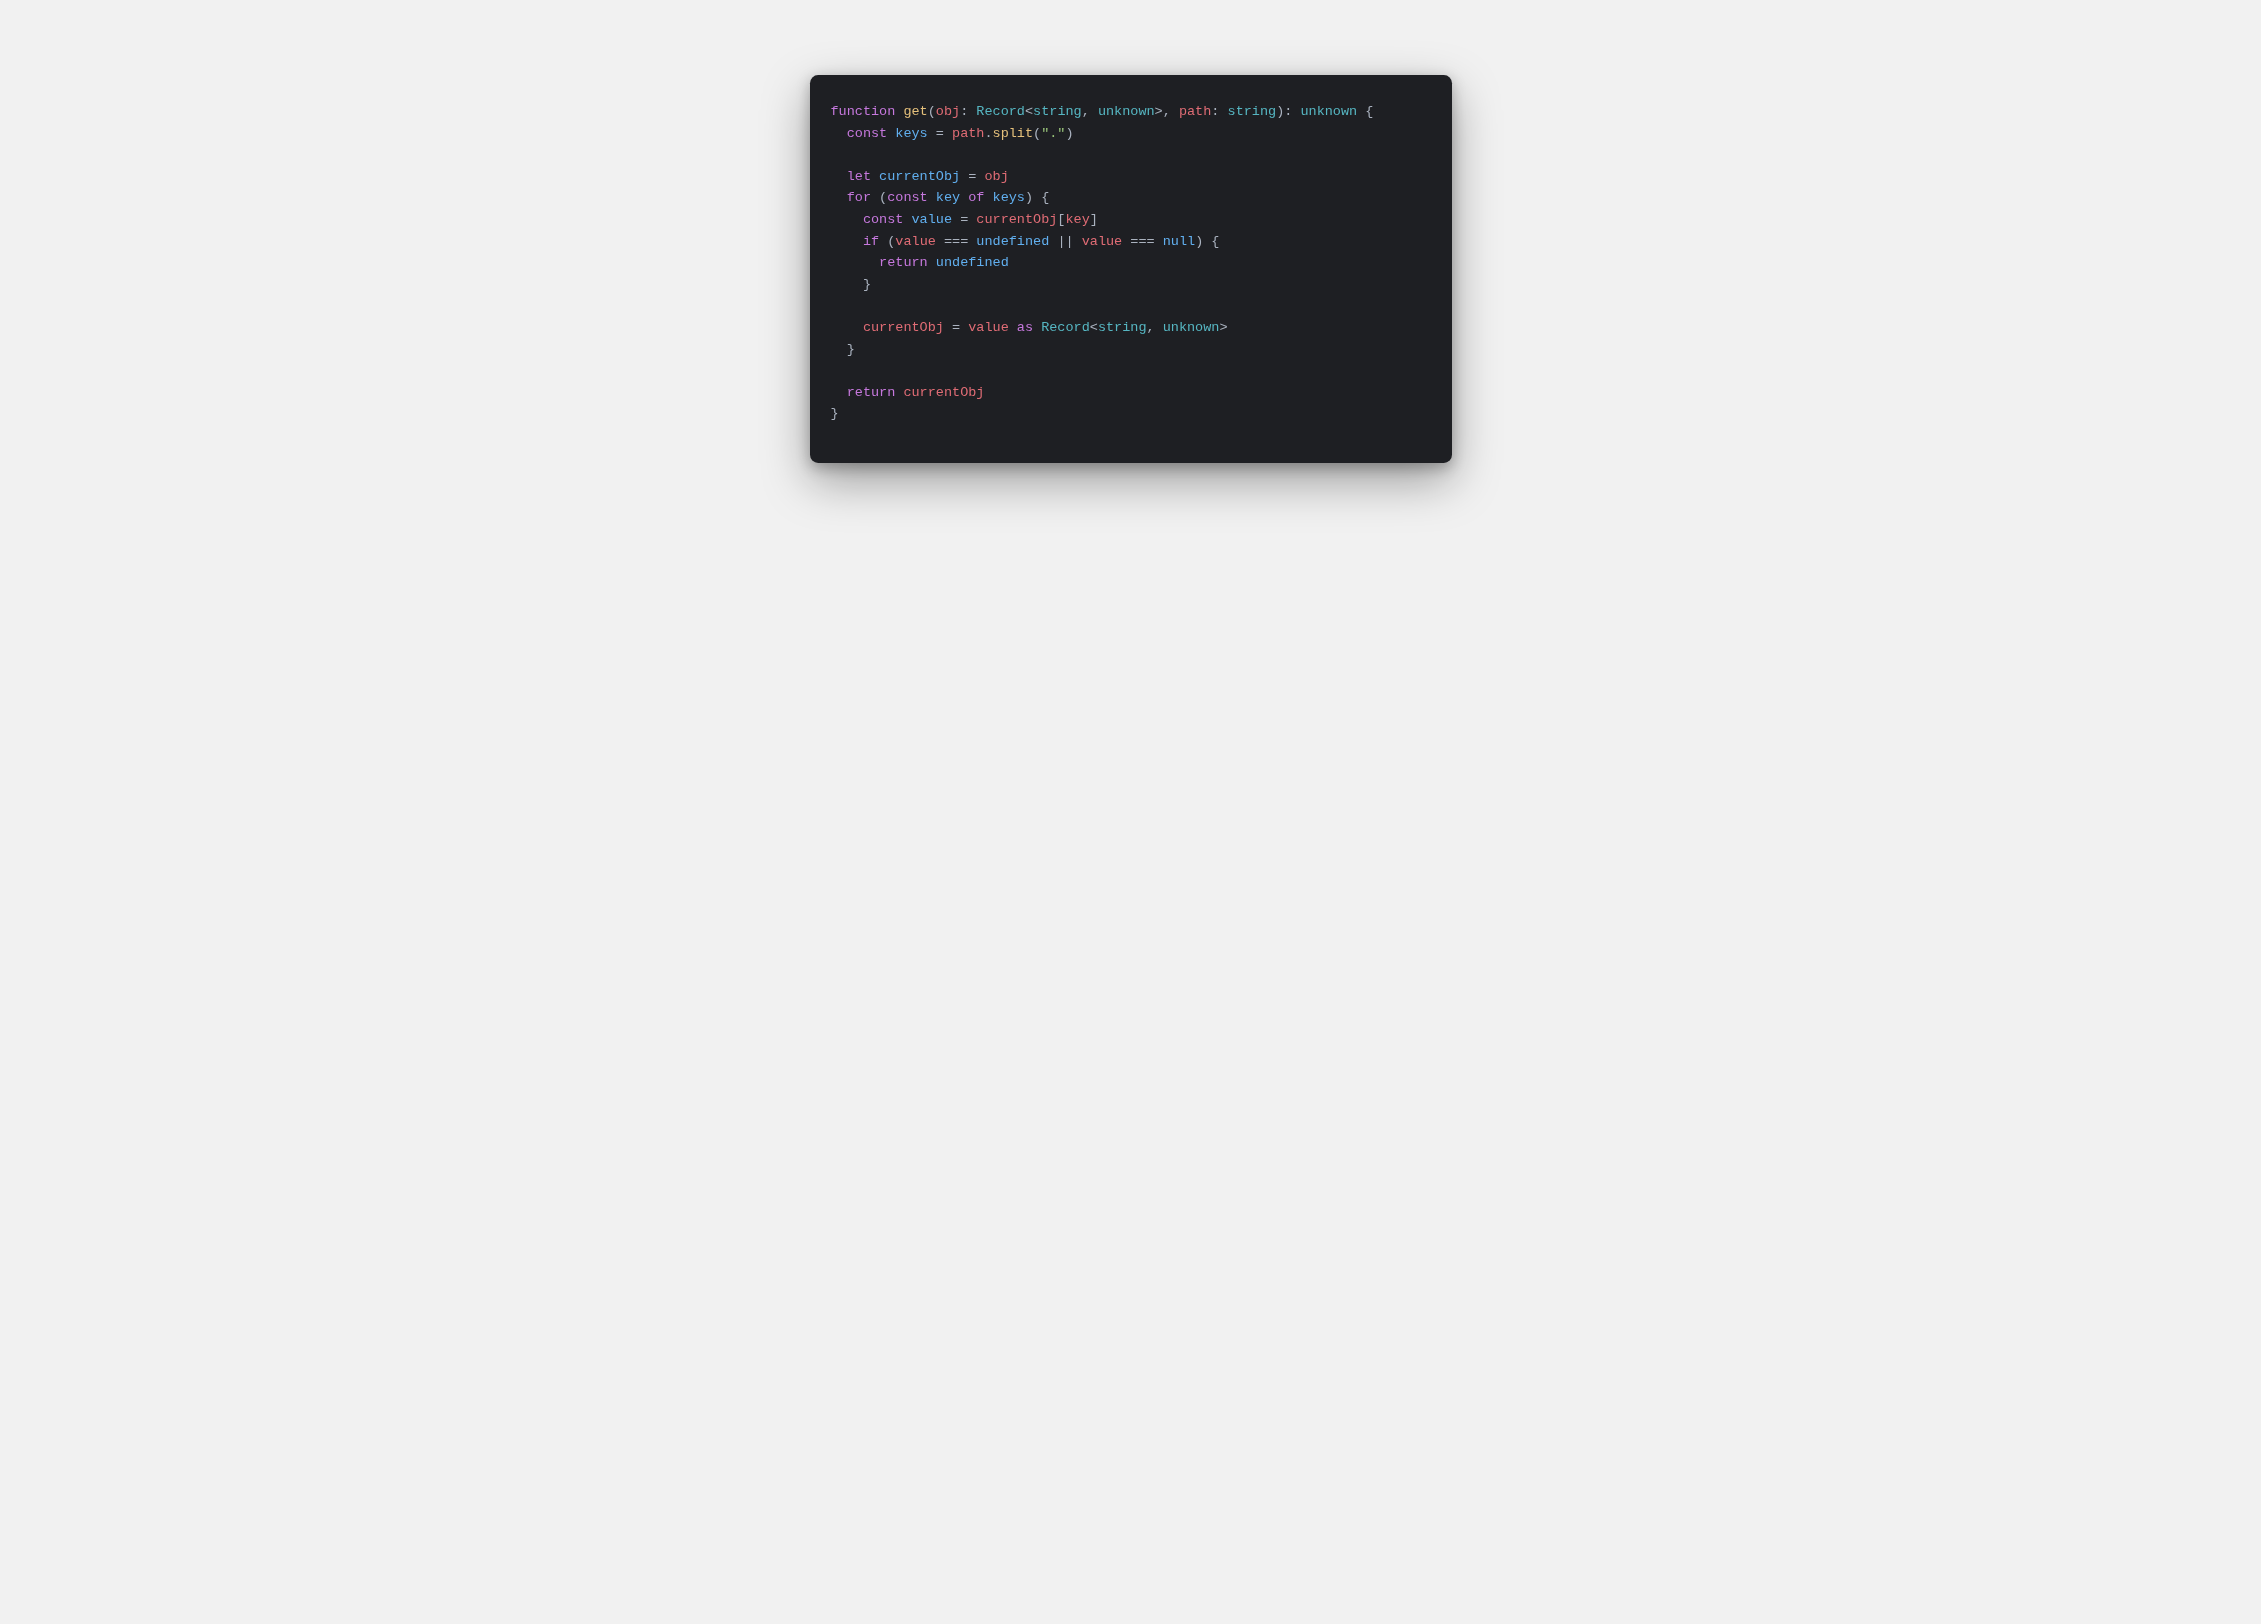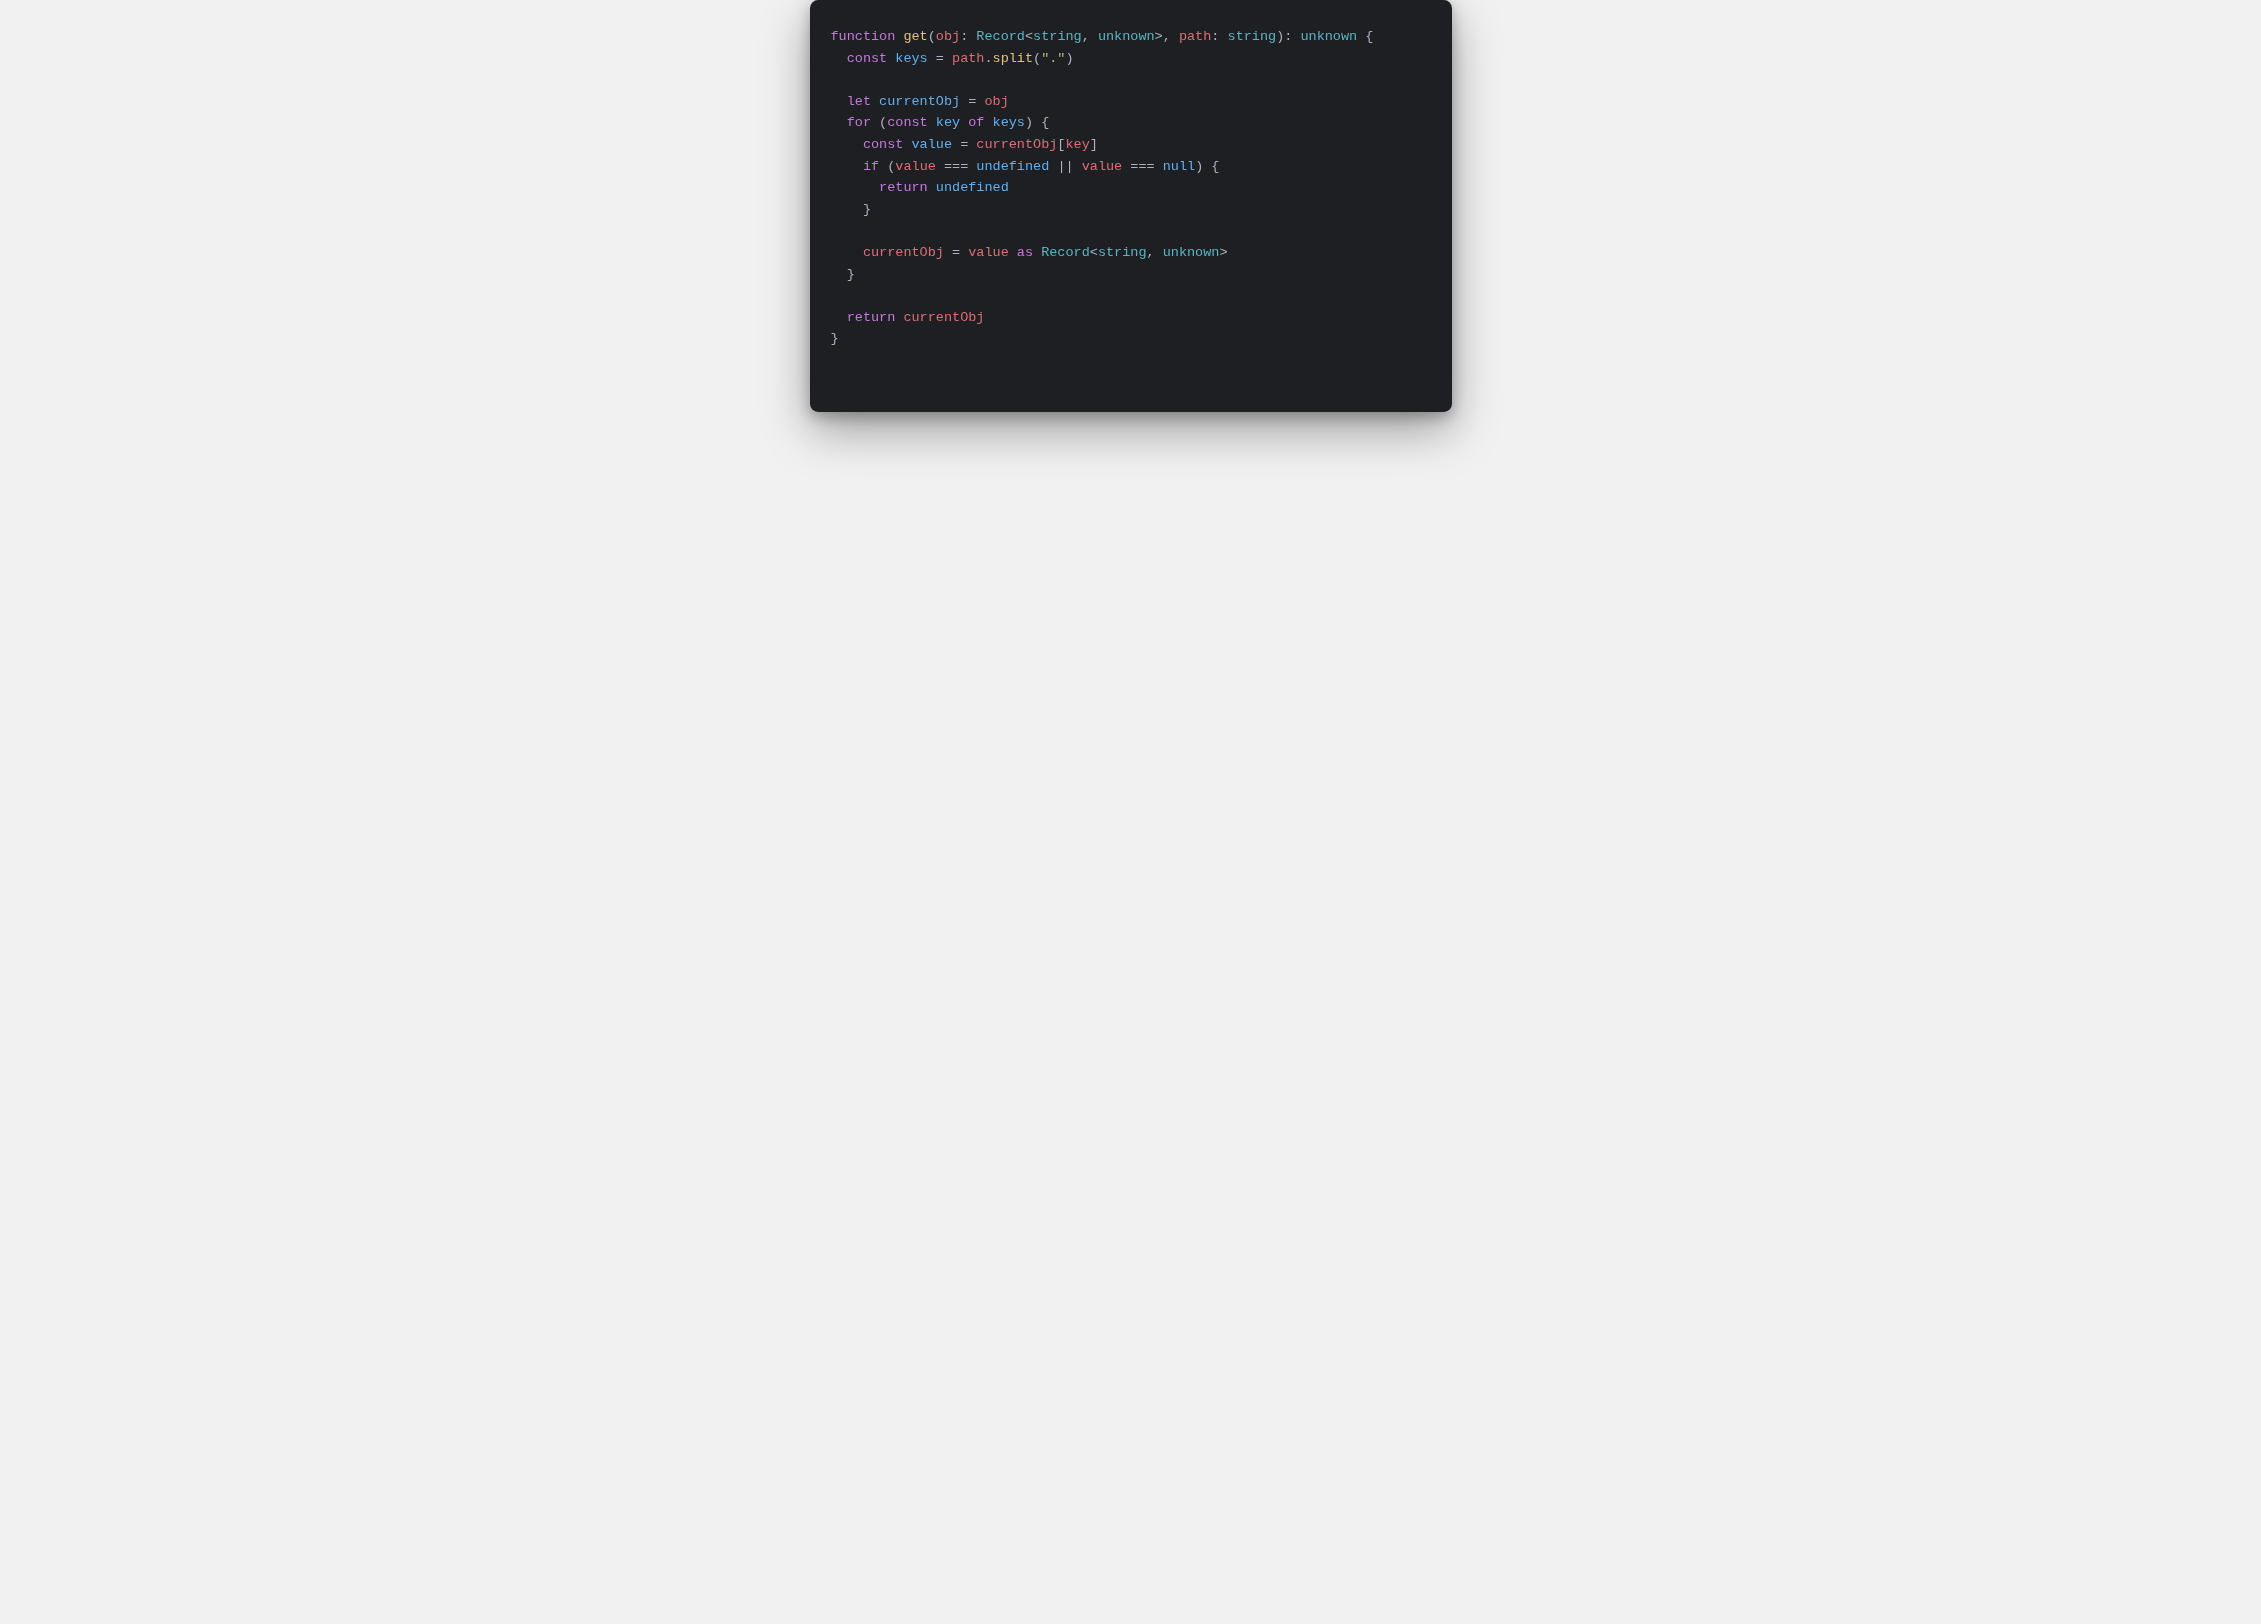--- a/index.html
+++ b/index.html
@@ -21,25 +21,26 @@
     height: 100%;
   }
   body {
     background: var(--bg-page);
     display: flex;
     align-items: flex-start;
     justify-content: center;
     font-family: ui-monospace, SFMono-Regular, "SF Mono", Menlo, Consolas, "Liberation Mono", monospace;
   }
   .code-card {
+    margin-top: 75px;
     width: 642px;
     background: var(--bg-code);
     border-radius: 8.2px;
     box-shadow: 0 17.7px 47px rgba(0,0,0,0.35), 0 4.7px 14px rgba(0,0,0,0.25);
-    padding: 26px 21px 62px 21px;
+    padding: 26px 21px 38px 21px;
     box-sizing: border-box;
   }
   pre.code {
     margin: 0;
     font-size: 13.5px;
     line-height: 1.6;
     color: var(--text-default);
     white-space: pre;
     font-family: inherit;
   }

